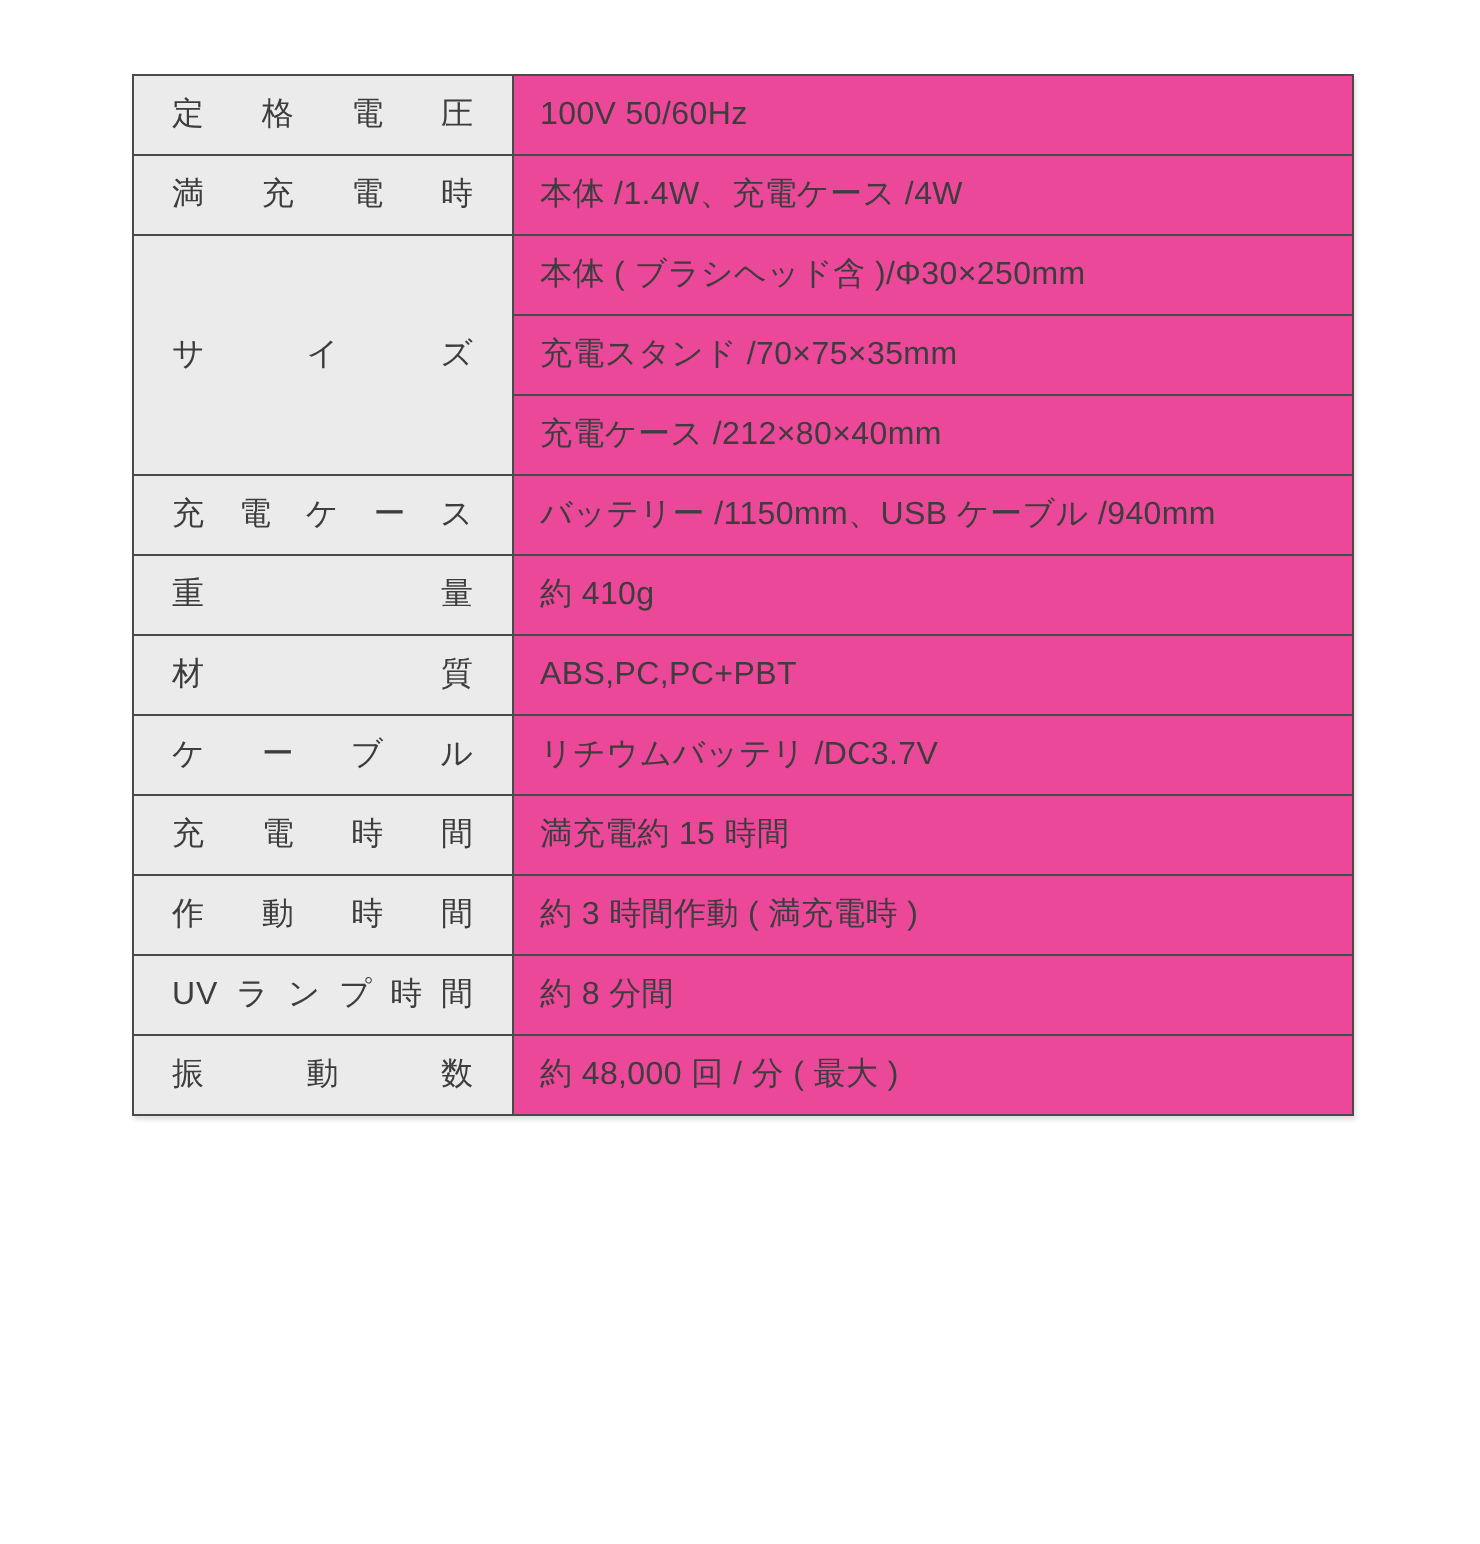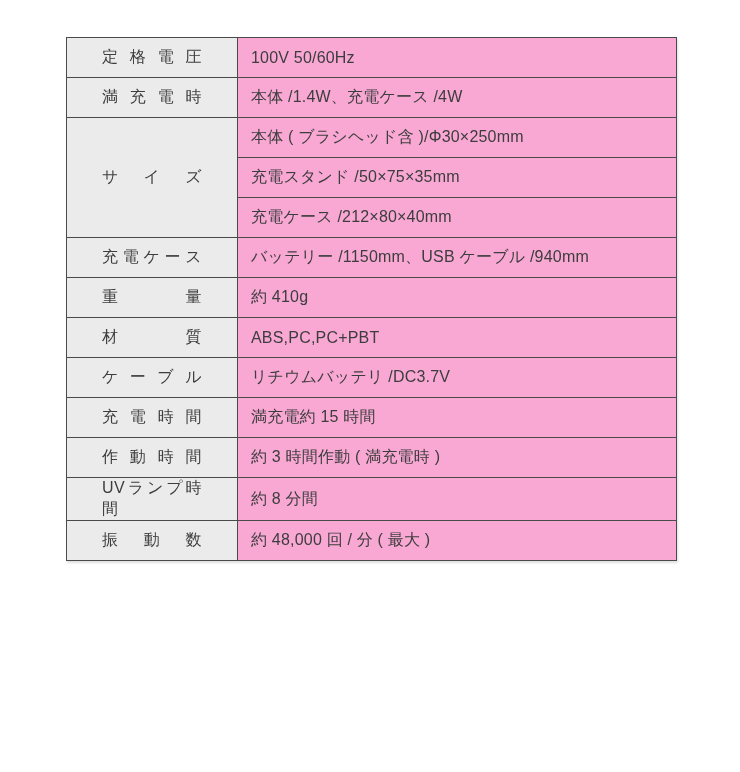--- a/index.html
+++ b/index.html
@@ -24,25 +24,25 @@
   }
   .spec-table th,
   .spec-table td {
     border: 1px solid #4a4a4a;
     height: 40px;
     font-weight: normal;
     vertical-align: middle;
   }
   .spec-table th {
     background: #ebebeb;
-    width: 171px;
-    padding: 0 35px;
+    width: 190px;
+    padding: 0 19px;
   }
   .spec-table td {
-    background: #f9a8d4;
+    background: #ec4899;
     padding: 0 10px 0 13px;
     text-align: left;
   }
   .jlabel {
     display: block;
     width: 100%;
     text-align: justify;
     text-align-last: justify;
     letter-spacing: 0.5px;
   }
@@ -68,21 +68,21 @@
         </th>
       <td><span class="jvalue">本体 /1.4W、充電ケース /4W</span></td>
     </tr>
     <tr>
       <th rowspan="3">
           <span class="jlabel">サイズ</span>
         </th>
       <td><span class="jvalue">本体 ( ブラシヘッド含 )/Φ30×250mm</span></td>
     </tr>
     <tr>
-      <td><span class="jvalue">充電スタンド /50×75×35mm</span></td>
+      <td><span class="jvalue">充電スタンド /70×75×35mm</span></td>
     </tr>
     <tr>
       <td><span class="jvalue">充電ケース /212×80×40mm</span></td>
     </tr>
     <tr>
       <th>
           <span class="jlabel">充電ケース</span>
         </th>
       <td><span class="jvalue">バッテリー /1150mm、USB ケーブル /940mm</span></td>
     </tr>

